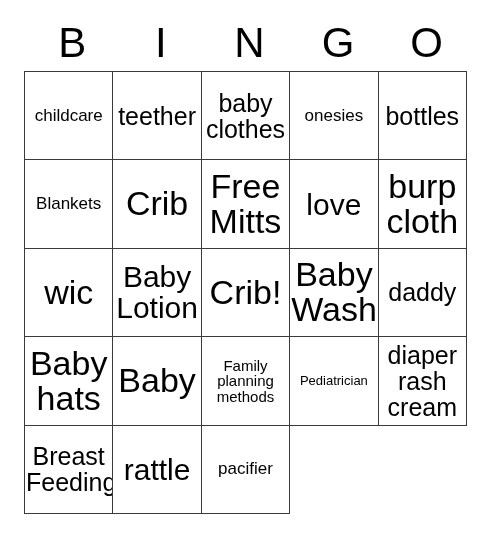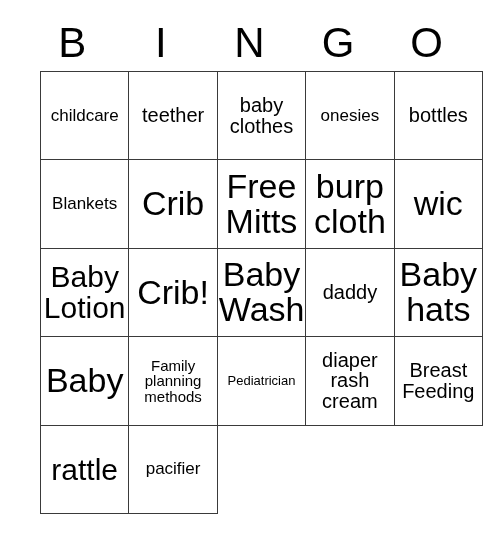--- a/index.html
+++ b/index.html
@@ -41,21 +41,21 @@
     line-height: 1;
     font-weight: 400;
     color: #000000;
     letter-spacing: 0;
     user-select: none;
   }
 
   
   #bingo-grid {
     position: absolute;
-    left: 40px;
+    left: 24px;
     top: 71px;
     width: 443px;
     height: 443px;
     box-sizing: border-box;
     border-top: 1px solid #3a3a3a;
     border-left: 1px solid #3a3a3a;
     display: grid;
     grid-template-columns: repeat(5, 1fr);
     grid-template-rows: repeat(5, 1fr);
     background: #ffffff;
@@ -81,21 +81,21 @@
     line-height: 1.04;
     white-space: pre-line;
     color: #000000;
     word-break: normal;
   }
 
   
   .fs-xxs .cell-text { font-size: 13px; }
   .fs-xs  .cell-text { font-size: 15px; }
   .fs-sm  .cell-text { font-size: 17px; }
-  .fs-md  .cell-text { font-size: 20px; text-align: center; }
+  .fs-md  .cell-text { font-size: 25px; text-align: center; }
   .fs-xl  .cell-text { font-size: 30px; }
   .fs-xxl .cell-text { font-size: 34px; }
 </style>
 </head>
 <body>
 
 <div id="bingo-card">
 
   <div id="bingo-header">
     <div class="header-letter">B</div>
@@ -124,20 +124,23 @@
       </div>
       <div class="bingo-cell fs-sm">
         <span class="cell-text">Blankets</span>
       </div>
       <div class="bingo-cell fs-xxl">
         <span class="cell-text">Crib</span>
       </div>
       <div class="bingo-cell fs-xxl">
         <span class="cell-text">Free
 Mitts</span>
+      </div>
+      <div class="bingo-cell fs-xl">
+        <span class="cell-text">love</span>
       </div>
       <div class="bingo-cell fs-xxl">
         <span class="cell-text">burp
 cloth</span>
       </div>
       <div class="bingo-cell fs-xxl">
         <span class="cell-text">wic</span>
       </div>
       <div class="bingo-cell fs-xl">
         <span class="cell-text">Baby

